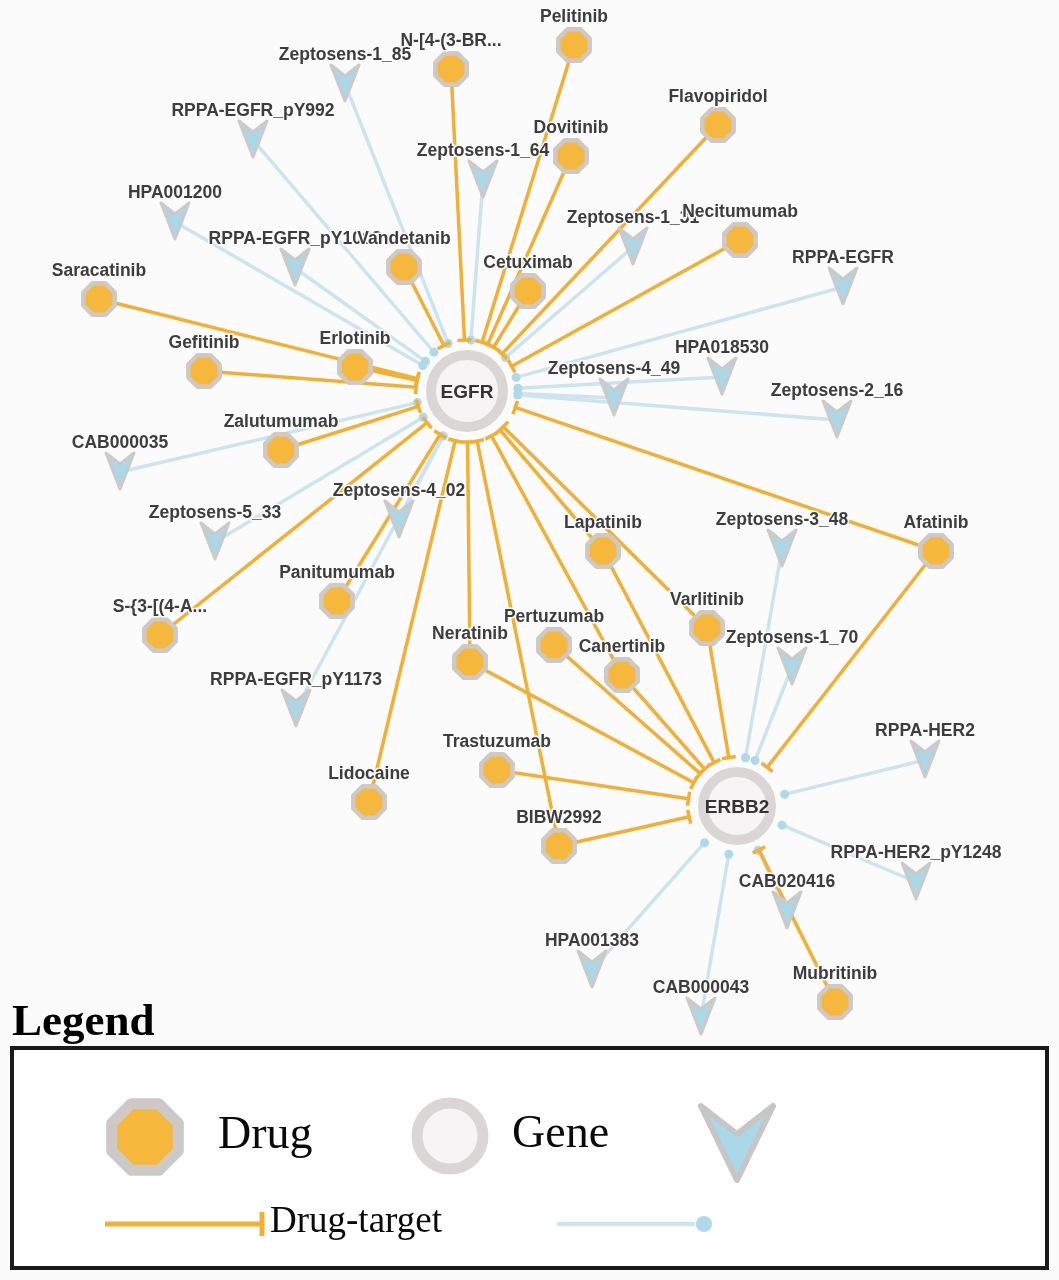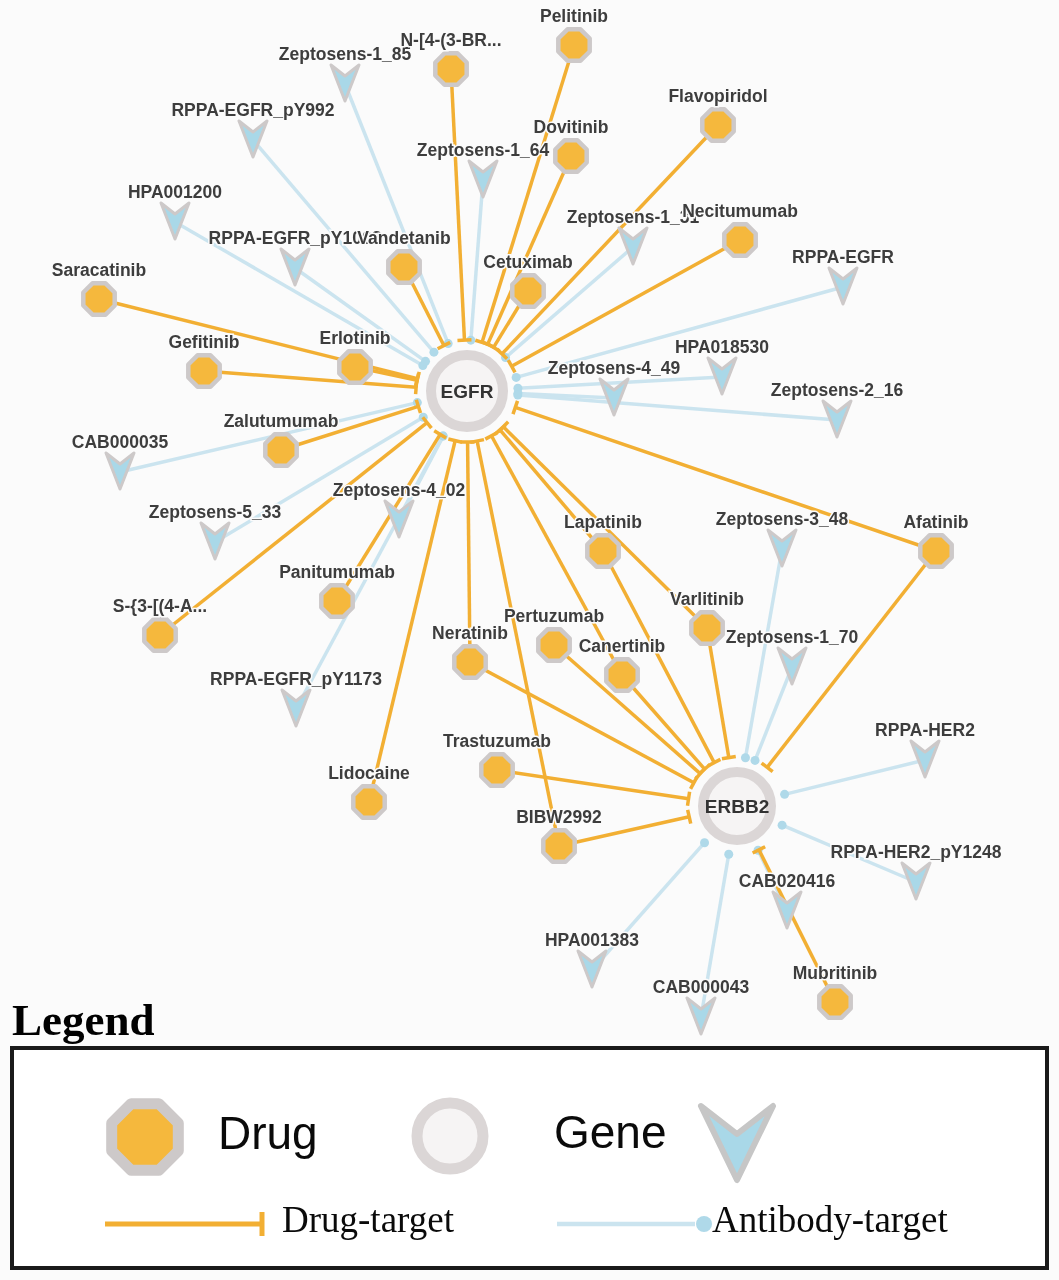--- a/index.html
+++ b/index.html
@@ -25,21 +25,21 @@
     font-family:"Liberation Serif", serif;
     font-weight:bold; font-size:45px; color:#000;
   }
   .legend-box {
     position:absolute; left:10px; top:1046px;
     width:1031px; height:216px;
     border:4px solid #1a1a1a; background:#ffffff;
   }
   .legend-box .abs { position:absolute; }
   .legend-node-label {
-    font-family:Liberation Sans, sans-serif;
+    font-family:Liberation Serif, serif;
     font-size:46px; color:#0a0a0a; white-space:nowrap;
   }
   .legend-edge-label {
     font-family:"Liberation Serif", serif;
     font-size:37px; color:#0a0a0a; white-space:nowrap;
   }
 </style>
 </head>
 <body>
 
@@ -253,32 +253,31 @@
   <div class="legend-box">
 
     <svg class="abs" style="left:81px; top:37px;" width="100" height="100" viewBox="0 0 100 100">
       <polygon points="83.3,63.8 63.8,83.3 36.2,83.3 16.7,63.8 16.7,36.2 36.2,16.7 63.8,16.7 83.3,36.2" fill="#F5B83D" stroke="#CDC9C9" stroke-width="11" stroke-linejoin="round"></polygon>
     </svg>
     <div class="abs legend-node-label" style="left:204px; top:56px;">Drug</div>
 
     <svg class="abs" style="left:386px; top:36px;" width="100" height="100" viewBox="0 0 100 100">
       <circle cx="50" cy="50" r="33" fill="#F6F4F4" stroke="#DBD6D6" stroke-width="11"></circle>
     </svg>
-    <div class="abs legend-node-label" style="left:498px; top:55px;margin-left:42px;">Gene</div>
+    <div class="abs legend-node-label" style="left:498px; top:55px;">Gene</div>
 
     <svg class="abs" style="left:673px; top:40px;" width="100" height="100" viewBox="0 0 100 100">
       <path d="M14,16 L50,44 L86,16 L50,90 Z" fill="#A9D8E8" stroke="#C6C6C6" stroke-width="6" stroke-linejoin="round"></path>
     </svg>
 
     <svg class="abs" style="left:89px; top:157px;" width="180" height="34" viewBox="0 0 180 34">
       <line x1="2" y1="17" x2="158" y2="17" stroke="#F2AF33" stroke-width="5"></line>
       <line x1="159" y1="5" x2="159" y2="29" stroke="#F2AF33" stroke-width="5"></line>
     </svg>
-    <div class="abs legend-edge-label" style="left:256px; top:148px;margin-left:12px;">Drug-target</div>
+    <div class="abs legend-edge-label" style="left:256px; top:148px;">Drug-target</div>
 
     <svg class="abs" style="left:541px; top:157px;" width="170" height="34" viewBox="0 0 170 34">
       <line x1="2" y1="17" x2="140" y2="17" stroke="#CBE4EF" stroke-width="4.5"></line>
       <circle cx="149" cy="17" r="8" fill="#AFD9E9"></circle>
     </svg>
-    <div class="abs legend-edge-label" style="left:698px; top:148px;">Antibody-target</div>
 
   </div>
 </div>
 
 </body></html>

